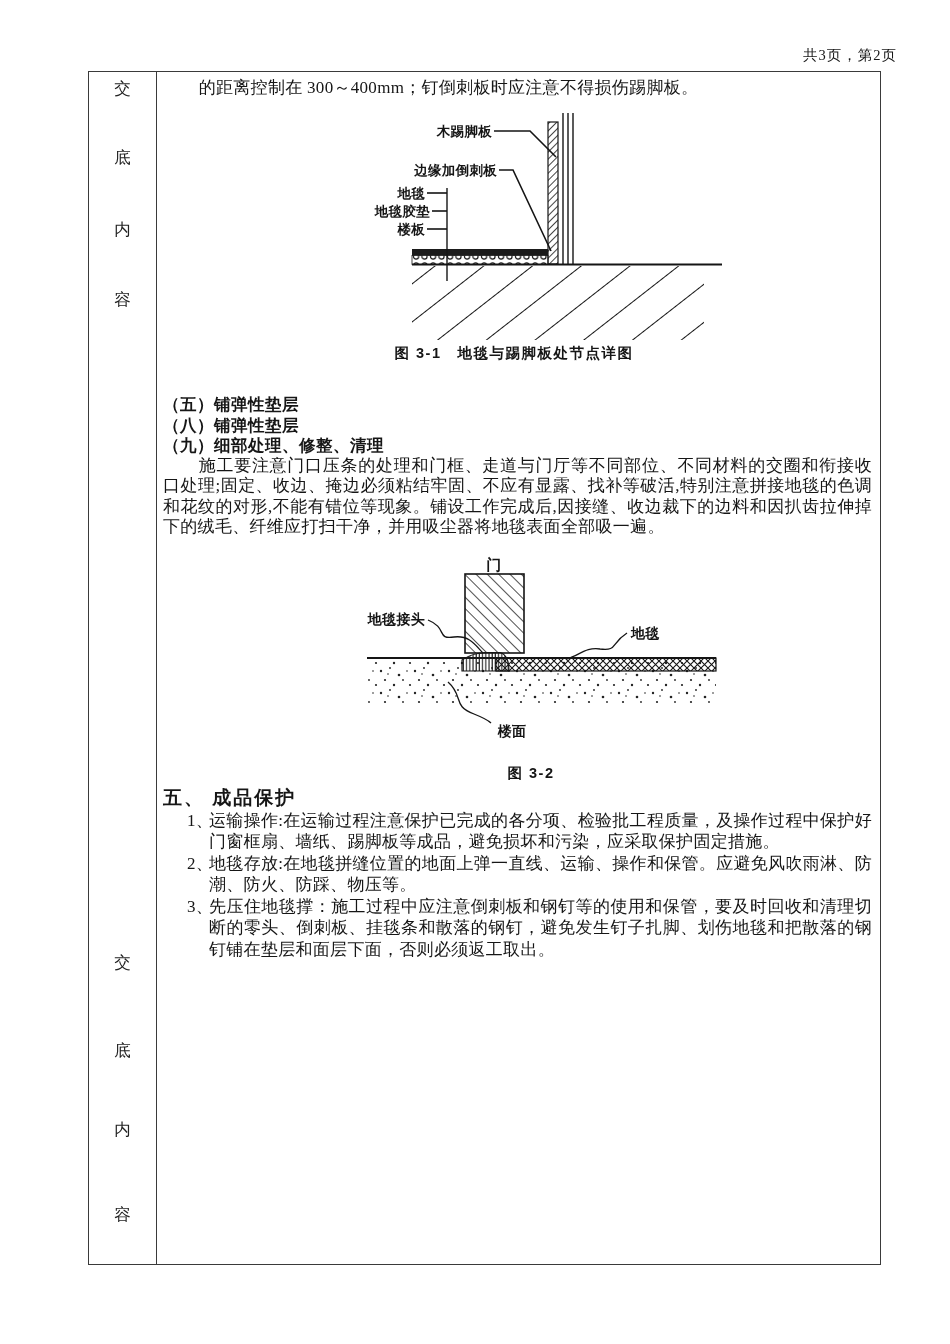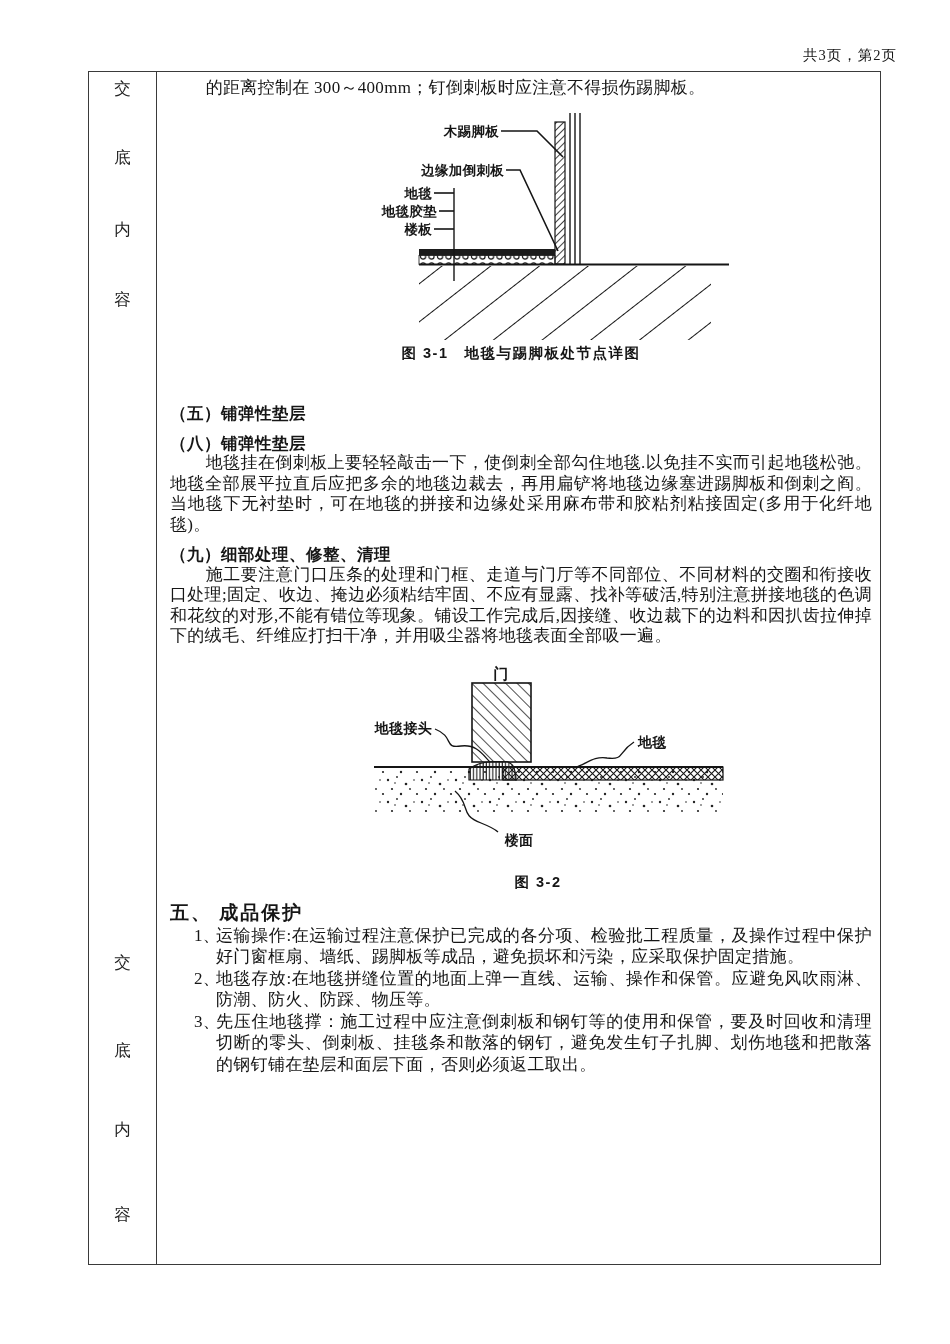--- a/index.html
+++ b/index.html
@@ -19,38 +19,38 @@
   .left-col{
     position:absolute;left:0;top:0;width:68px;height:100%;
     border-right:1px solid #3a3a3a;box-sizing:border-box;
   }
   .vchar{
     position:absolute;left:0;width:100%;text-align:center;
     font-size:16.5px;color:#222;
   }
   .content{
     position:absolute;left:69px;top:0;right:0;bottom:0;
-    padding:5px 8px 0 12px;box-sizing:border-box;overflow:hidden;
+    padding:5px 8px 0 5px;box-sizing:border-box;overflow:hidden;
     font-size:17px;line-height:20.5px;text-align:justify;
     letter-spacing:0.3px;
   }
   .intro{ text-indent:2.1em; line-height:21px;}
   .fig1-wrap{height:296px;position:relative;}
   .fig1-wrap svg{position:absolute;left:181px;top:10px;}
   .fig2-wrap{height:228px;position:relative;}
   .fig2-wrap svg{position:absolute;left:181px;top:18px;}
   .sec-heading{
     font-family:"Liberation Sans","DejaVu Sans",sans-serif;
-    font-weight:bold;font-size:16.5px;letter-spacing:0.5px;margin-top:9px;
+    font-weight:bold;font-size:16.5px;letter-spacing:0.5px;
   }
   .sec-body{ text-indent:2.1em; }
   .main-heading{
     font-family:"Liberation Sans","DejaVu Sans",sans-serif;
     font-weight:bold;font-size:19px;line-height:24px;
-    margin-top:26px;letter-spacing:2px;
+    margin-top:20px;letter-spacing:2px;
   }
   .list{ line-height:21.5px; }
   .list-item{ display:flex; }
   .list-item .num{ width:46px; padding-left:24px; box-sizing:border-box; flex:none;}
   .list-item .itext{ flex:1; text-align:justify;}
   svg text{
     font-family:"Liberation Sans","DejaVu Sans",sans-serif;
     font-weight:bold; fill:#151515;
   }
   .fig-line{ stroke:#151515; fill:none; }
@@ -119,21 +119,20 @@
       </svg>
     </div>
 
     <div>
       <div class="sec-heading">（五）铺弹性垫层</div>
     </div>
     <div>
     </div>
     <div>
       <div class="sec-heading">（八）铺弹性垫层</div>
-      <div class="sec-body">地毯挂在倒刺板上要轻轻敲击一下，使倒刺全部勾住地毯.以免挂不实而引起地毯松弛。地毯全部展平拉直后应把多余的地毯边裁去，再用扁铲将地毯边缘塞进踢脚板和倒刺之阎。当地毯下无衬垫时，可在地毯的拼接和边缘处采用麻布带和胶粘剂粘接固定(多用于化纤地毯)。</div>
     </div>
     <div>
       <div class="sec-heading">（九）细部处理、修整、清理</div>
       <div class="sec-body">施工要注意门口压条的处理和门框、走道与门厅等不同部位、不同材料的交圈和衔接收口处理;固定、收边、掩边必须粘结牢固、不应有显露、找补等破活,特别注意拼接地毯的色调和花纹的对形,不能有错位等现象。铺设工作完成后,因接缝、收边裁下的边料和因扒齿拉伸掉下的绒毛、纤维应打扫干净，并用吸尘器将地毯表面全部吸一遍。</div>
     </div>
 
     <div class="fig2-wrap">
       <svg width="390" height="230" viewBox="0 0 390 230">
         <defs>
           <pattern id="doorhatch" width="8" height="8" patternUnits="userSpaceOnUse" patternTransform="rotate(-45)">

